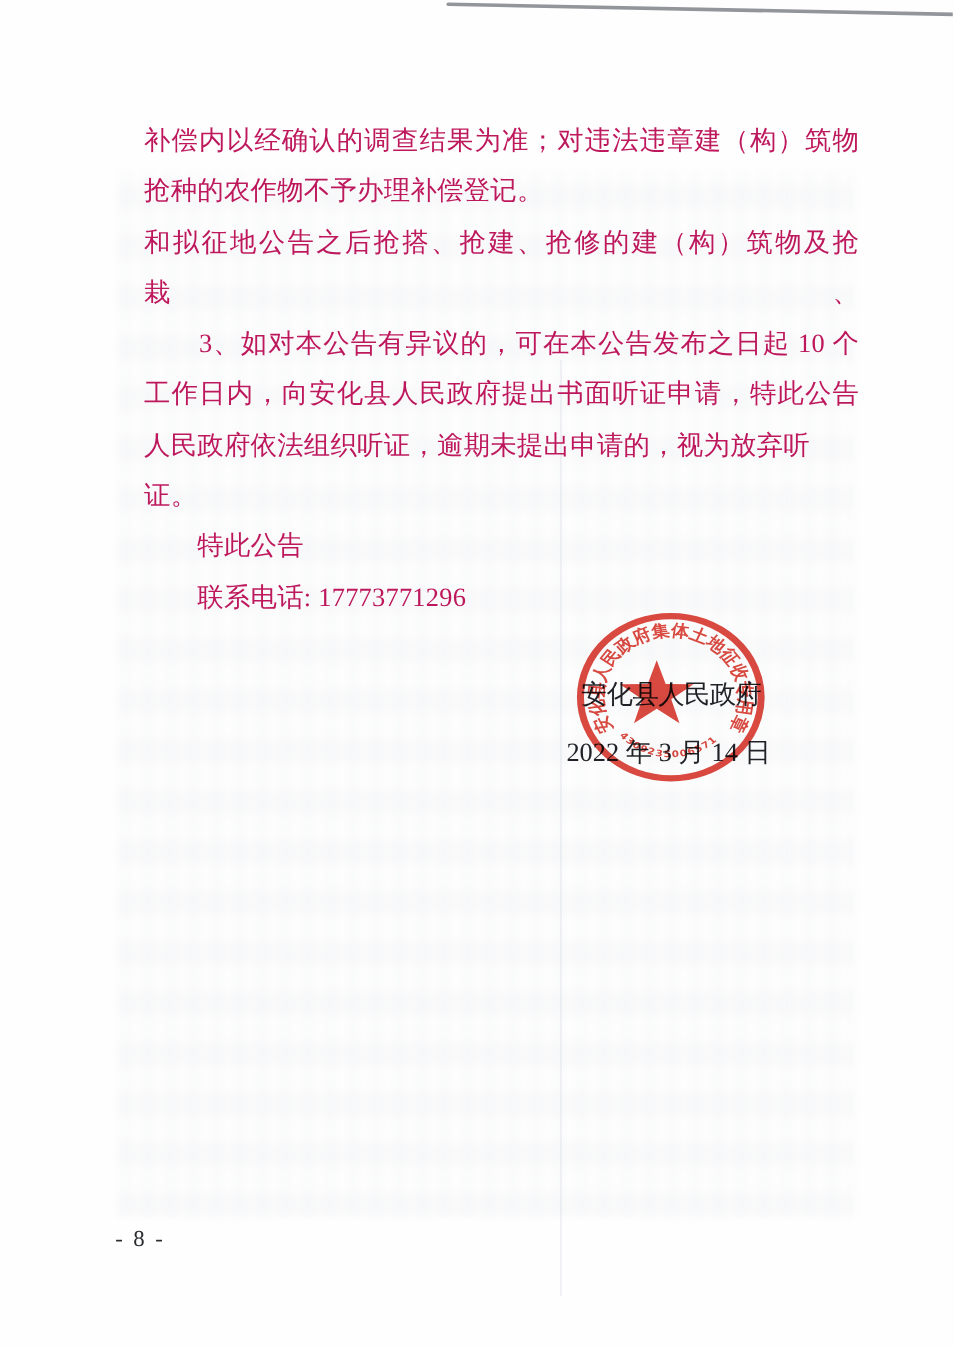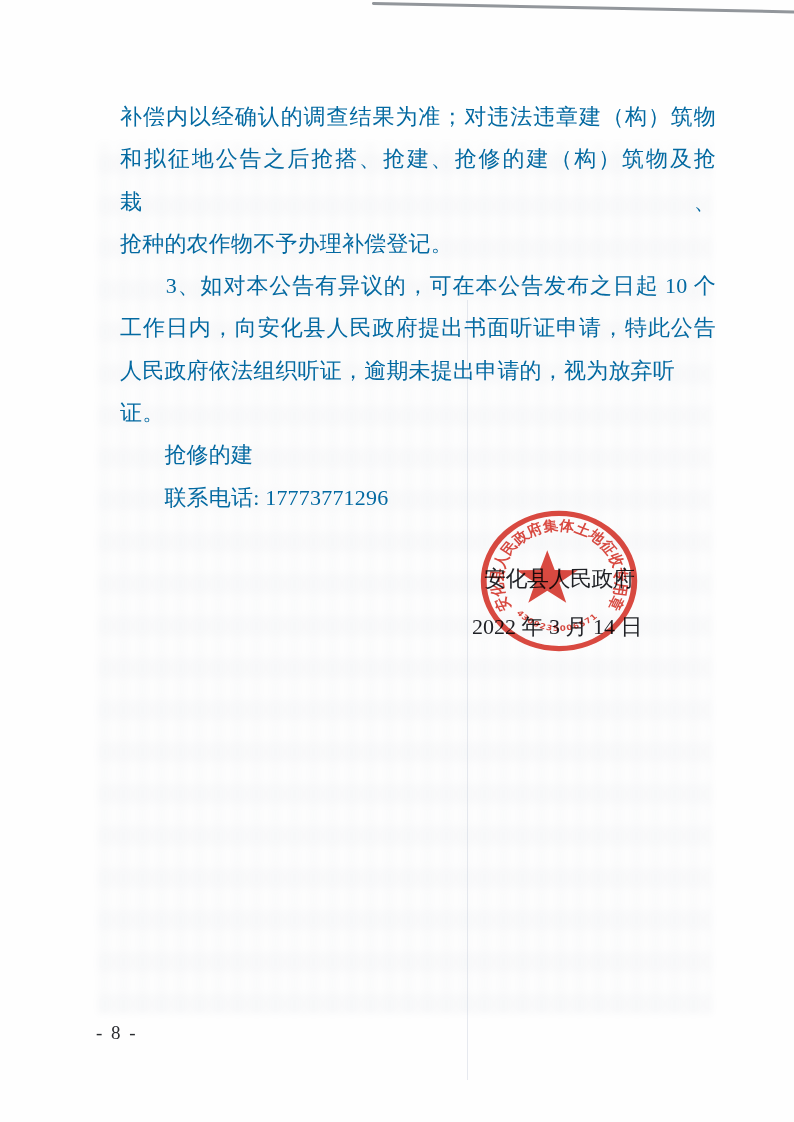--- a/index.html
+++ b/index.html
@@ -25,21 +25,21 @@
     background:#6e737a;transform:rotate(1.15deg);transform-origin:left top;
     opacity:.75;border-radius:2px;
   }
   .scan-line-vert{
     position:absolute;left:467px;top:300px;width:1px;height:780px;
     background:rgba(185,195,212,.35);
   }
 
   .content{
     position:absolute;left:120px;top:96px;width:596px;
-    font-size:22px;line-height:42.3px;color:#0369a1;
+    font-size:22px;line-height:42.3px;color:#be185d;
     letter-spacing:.2px;
   }
   .line{white-space:pre-wrap;}
   .line.full{text-align:justify;text-align-last:justify;}
 
   .sig{
     position:absolute;left:484px;top:564px;
     font-size:22px;color:#1f2126;letter-spacing:-.5px;white-space:nowrap;
   }
   .date{
@@ -65,26 +65,26 @@
 <body>
 
 <div class="page">
 
   <div class="ghost"></div>
   <div class="scan-line-top"></div>
   <div class="scan-line-vert"></div>
 
   <div class="content">
     <div class="line full">补偿内以经确认的调查结果为准；对违法违章建（构）筑物</div>
+    <div class="line">抢种的农作物不予办理补偿登记。</div>
     <div class="line full">和拟征地公告之后抢搭、抢建、抢修的建（构）筑物及抢栽、</div>
-    <div class="line">抢种的农作物不予办理补偿登记。</div>
     <div class="line full">　　3、如对本公告有异议的，可在本公告发布之日起 10 个</div>
     <div class="line full">工作日内，向安化县人民政府提出书面听证申请，特此公告</div>
     <div class="line">人民政府依法组织听证，逾期未提出申请的，视为放弃听证。</div>
-    <div class="line">　　抢修的建</div>
+    <div class="line">　　特此公告</div>
     <div class="line">　　联系电话: 17773771296</div>
   </div>
 
   <div class="sig">安化县人民政府</div>
   <div class="date">2022 年 3 月 14 日</div>
 
   <svg class="seal" viewBox="-90 -90 180 180" preserveAspectRatio="none">
     <circle r="77" fill="none" stroke-width="6" stroke="#d93a30"></circle>
     <path id="ringPath" d="M -49.2 30.7 A 58 58 0 1 1 49.2 30.7" fill="none"></path>
     <path id="codePath" d="M -43.7 36.6 A 57 57 0 0 0 43.7 36.6" fill="none"></path>

